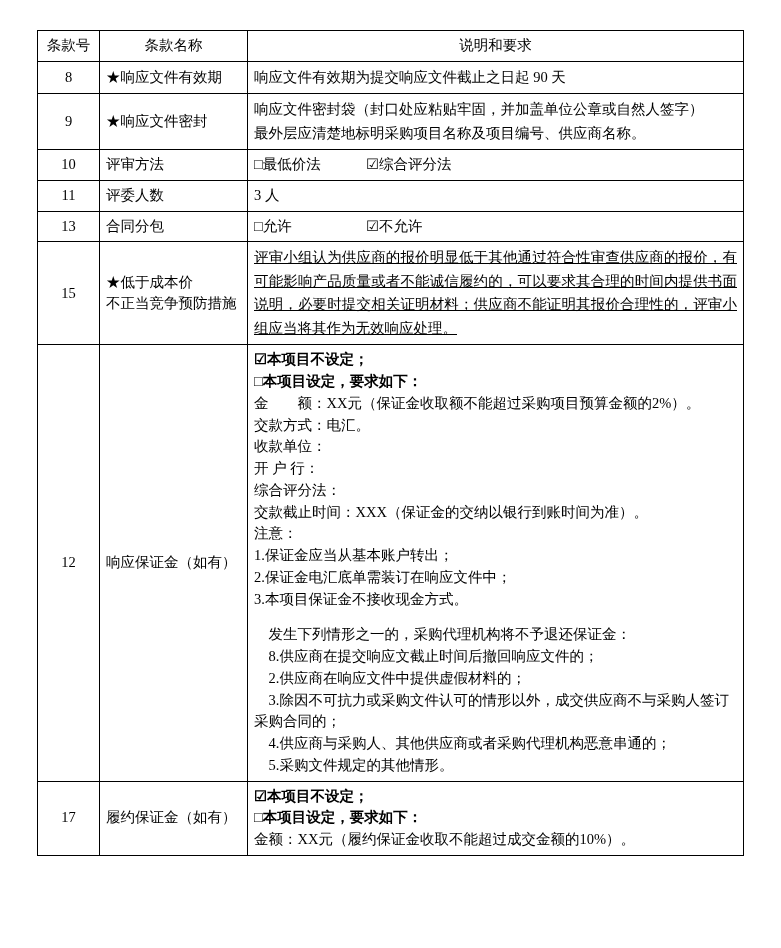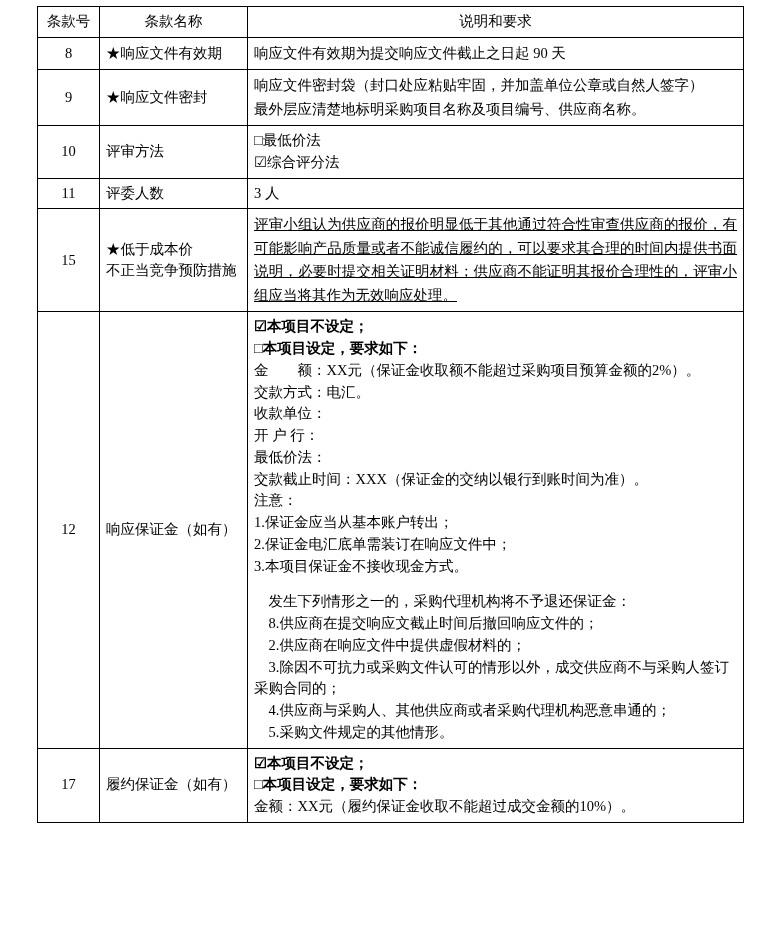--- a/index.html
+++ b/index.html
@@ -12,21 +12,21 @@
     height: 948px;
     font-family: "Liberation Serif", "DejaVu Serif", serif;
     color: #000000;
     overflow: hidden;
   }
   .page {
     width: 781px;
     height: 948px;
     position: relative;
     box-sizing: border-box;
-    padding: 6px 0 0 0;
+    padding: 30px 0 0 0;
   }
   table.doc-table {
     border-collapse: collapse;
     margin: 0 auto;
     width: 706px;
     table-layout: fixed;
   }
   table.doc-table td, table.doc-table th {
     border: 1px solid #000000;
     padding: 4px 6px;
@@ -45,21 +45,20 @@
     padding: 7px 4px;
   }
   .ctr { text-align: center; }
   .no-cell { text-align: center; font-size: 15px; }
   .name-cell { font-size: 15px; }
   .desc-cell { text-align: left; padding-left: 10px; }
 
   .opts {
     display: flex;
     gap: 0;
-    flex-direction: column;
   }
   .opt-a { width: 112px; }
   .opt-b { }
 
   .bold { font-weight: bold; }
 
   .para {
     text-align: justify;
     text-justify: inter-ideograph;
     line-height: 1.62;
@@ -116,20 +115,30 @@
         </td>
       </tr>
 
       <tr>
         <td class="no-cell">11</td>
         <td class="name-cell">评委人数</td>
         <td class="desc-cell ctr">3 人</td>
       </tr>
 
 
+      <tr>
+        <td class="no-cell">13</td>
+        <td class="name-cell">合同分包</td>
+        <td class="desc-cell">
+          <div class="opts">
+            <span class="opt-a">□允许</span>
+            <span class="opt-b">☑不允许</span>
+          </div>
+        </td>
+      </tr>
 
 
       <tr>
         <td class="no-cell">15</td>
         <td class="name-cell">
           <div>★低于成本价</div>
           <div>不正当竞争预防措施</div>
         </td>
         <td class="desc-cell cell-15">
           <div class="para">评审小组认为供应商的报价明显低于其他通过符合性审查供应商的报价，有可能影响产品质量或者不能诚信履约的，可以要求其合理的时间内提供书面说明，必要时提交相关证明材料；供应商不能证明其报价合理性的，评审小组应当将其作为无效响应处理。</div>
@@ -139,21 +148,21 @@
       <tr>
         <td class="no-cell">12</td>
         <td class="name-cell">响应保证金（如有）</td>
         <td class="desc-cell cell-16">
           <div class="line-tight bold">☑本项目不设定；</div>
           <div class="line-tight bold">□本项目设定，要求如下：</div>
           <div class="line-tight">金　　额：XX元（保证金收取额不能超过采购项目预算金额的2%）。</div>
           <div class="line-tight">交款方式：电汇。</div>
           <div class="line-tight">收款单位：</div>
           <div class="line-tight">开 户 行：</div>
-          <div class="line-tight">最低价法：</div>
+          <div class="line-tight">综合评分法：</div>
           <div class="line-tight">交款截止时间：XXX（保证金的交纳以银行到账时间为准）。</div>
           <div class="line-tight">注意：</div>
           <div class="line-tight">1.保证金应当从基本账户转出；</div>
           <div class="line-tight">2.保证金电汇底单需装订在响应文件中；</div>
           <div class="line-tight">3.本项目保证金不接收现金方式。</div>
           <div class="blank-line"></div>
           <div class="line-tight">　发生下列情形之一的，采购代理机构将不予退还保证金：</div>
           <div class="line-tight">　8.供应商在提交响应文截止时间后撤回响应文件的；</div>
           <div class="line-tight">　2.供应商在响应文件中提供虚假材料的；</div>
           <div class="line-tight">　3.除因不可抗力或采购文件认可的情形以外，成交供应商不与采购人签订</div>

